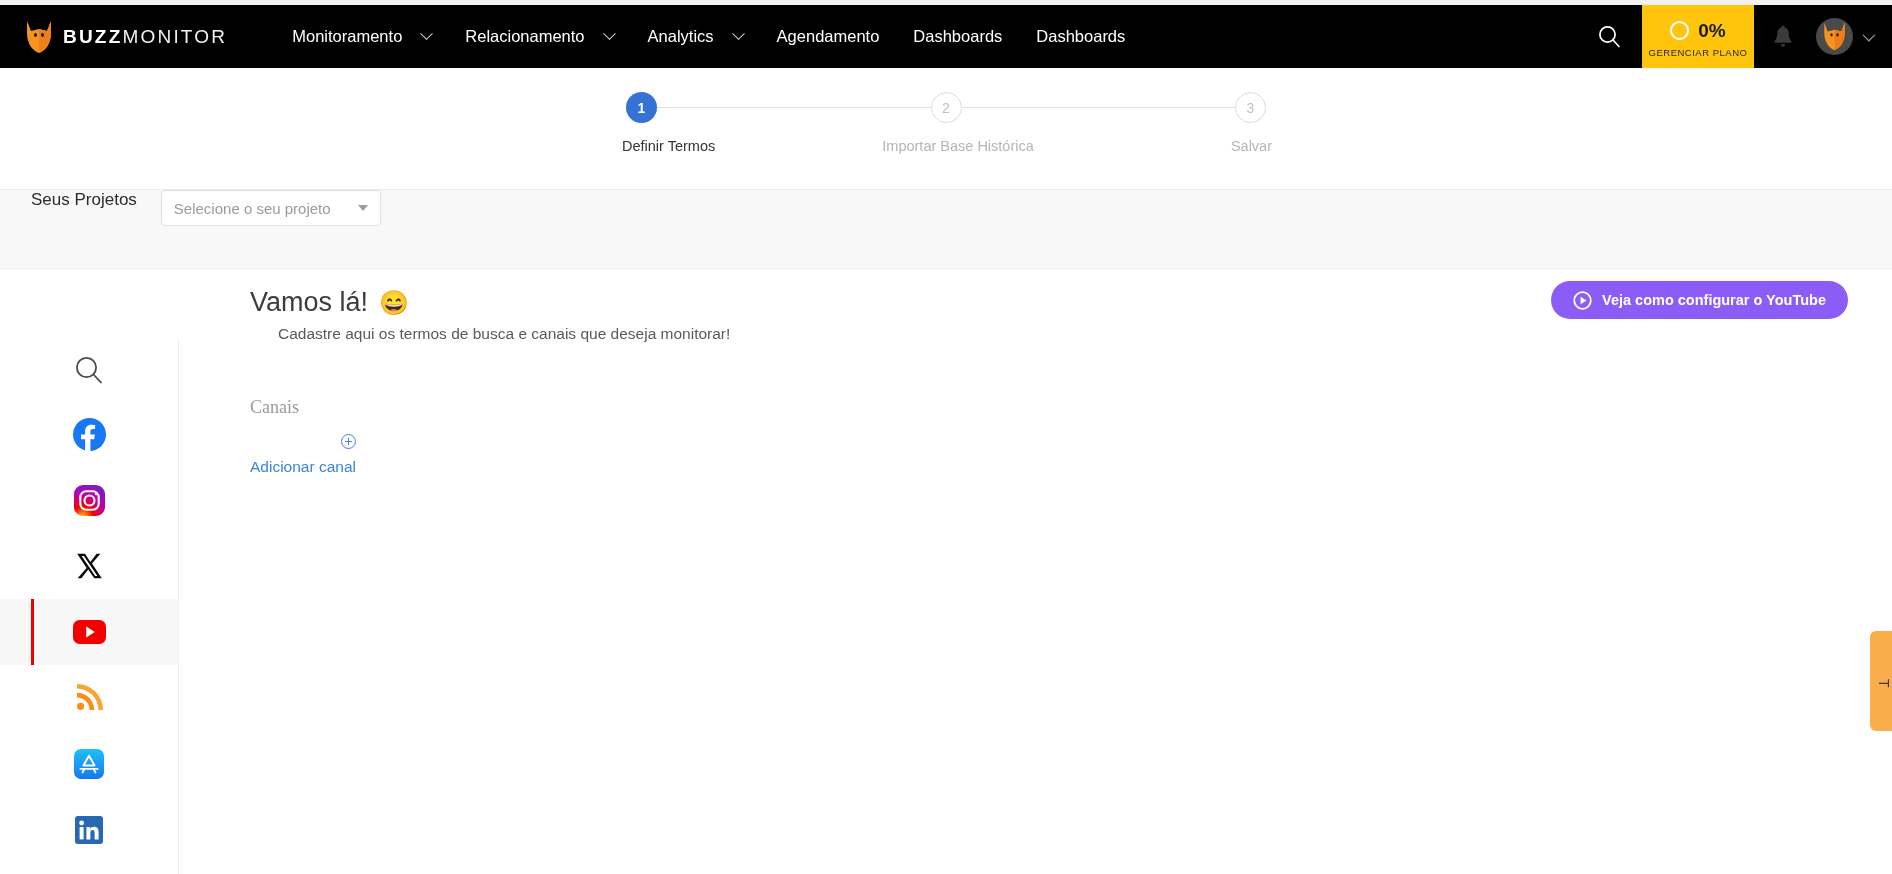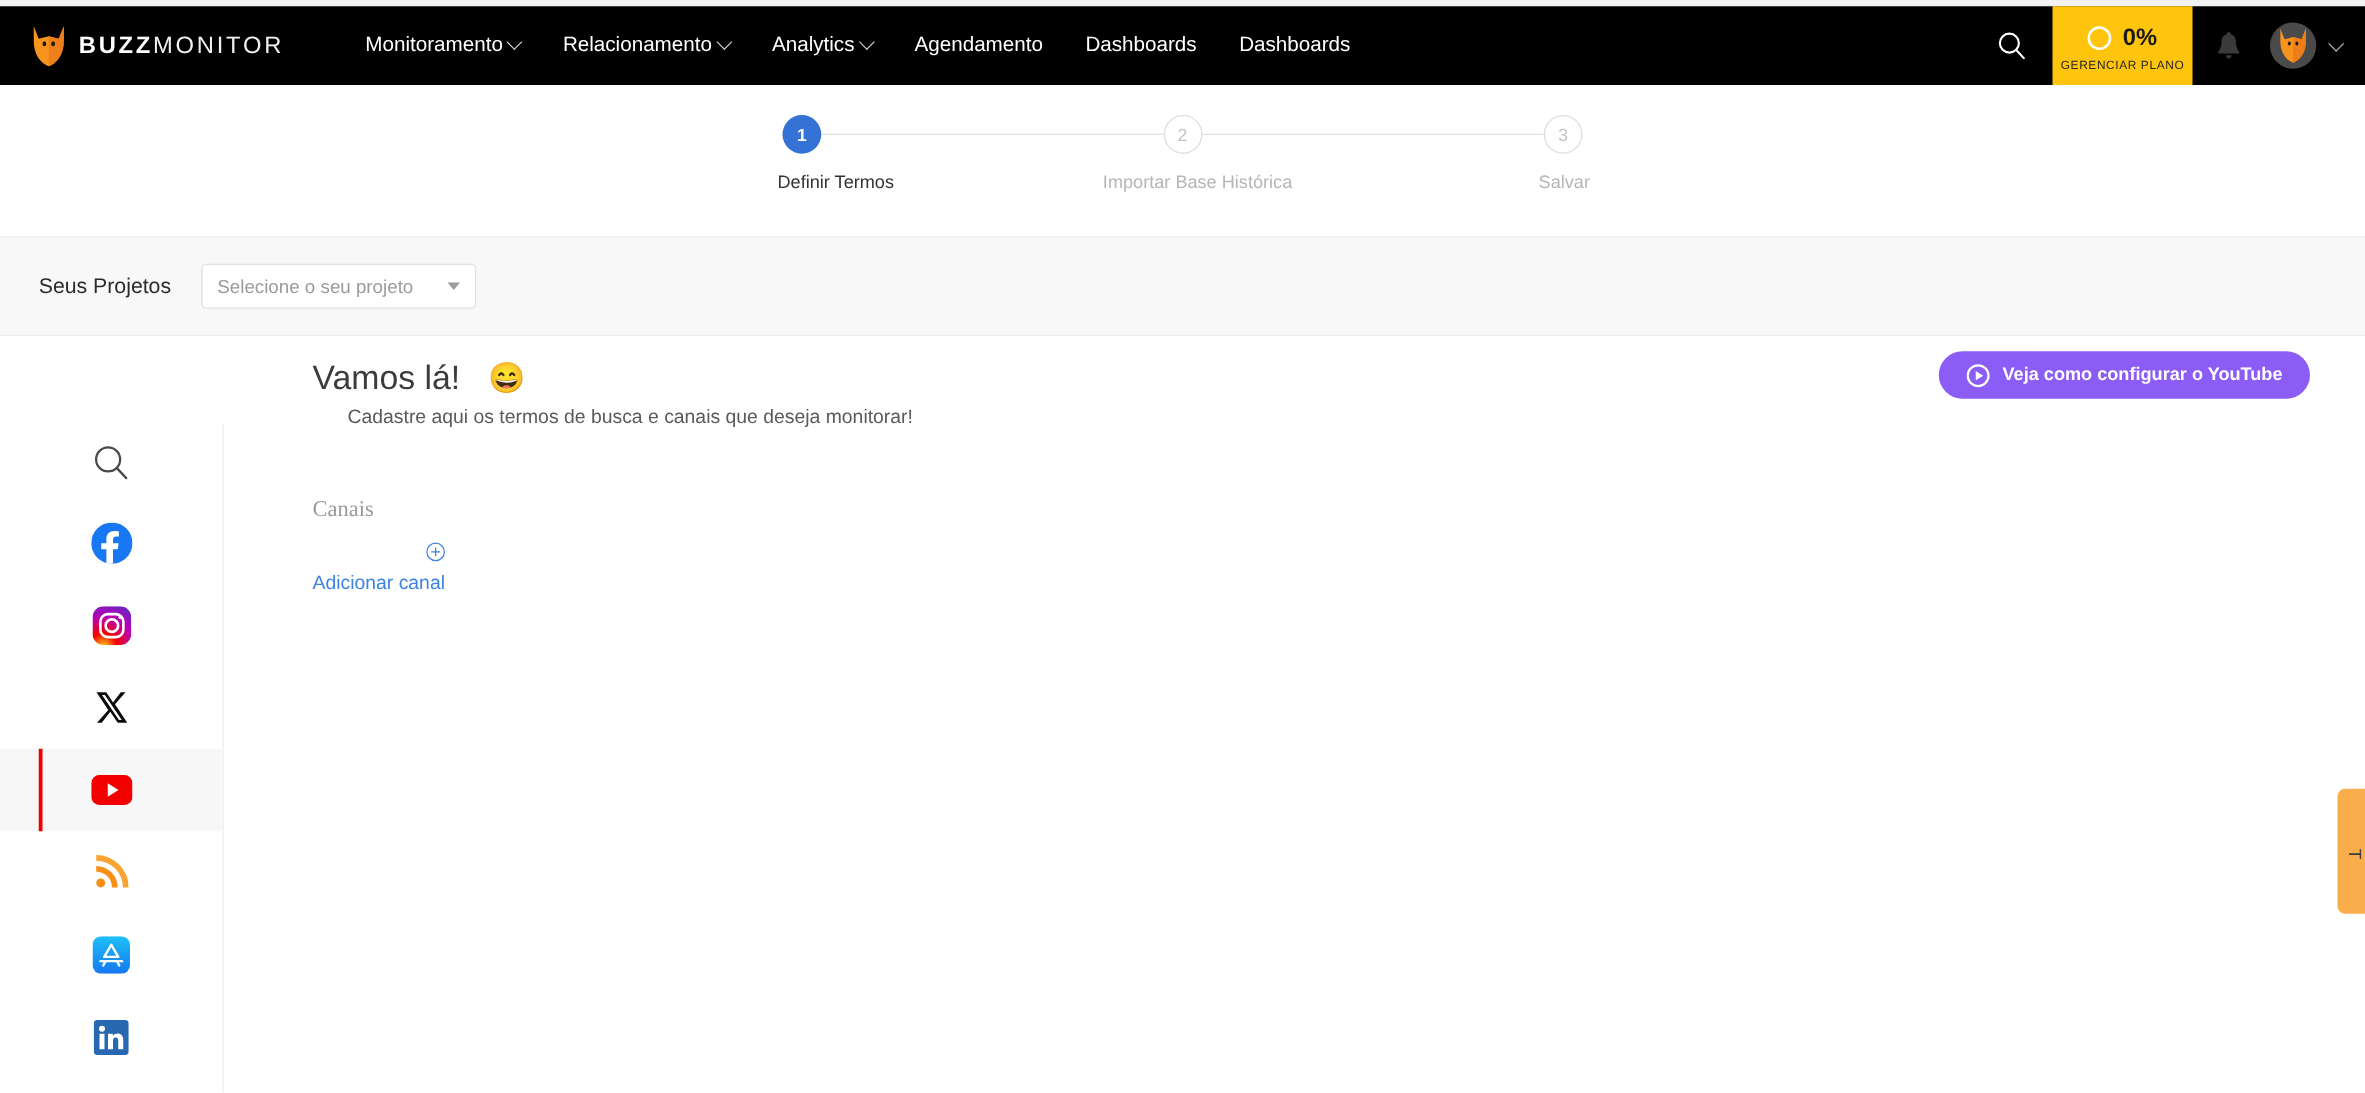--- a/index.html
+++ b/index.html
@@ -46,21 +46,21 @@
 
   .nav {
     display: flex;
     align-items: center;
     gap: 0px;
     margin-left: 30px;
   }
   .nav-item {
     display: flex;
     align-items: center;
-    gap: 5px;
+    gap: 20px;
     color: #ffffff;
     font-size: 16.5px;
     padding: 0 17px;
     height: 63px;
     cursor: pointer;
     white-space: nowrap;
   }
   .caret {
     display:inline-block;
     width: 9px; height: 9px;
@@ -179,21 +179,20 @@
   .lab-2 { flex: 1 1 auto; text-align: center; margin-left: -30px;}
   .lab-3 { flex: 0 0 auto; margin-right: -6px; }
 
   
   .project-bar {
     height: 80px;
     background: #f8f8f8;
     border-top: 1px solid #ececec;
     border-bottom: 1px solid #ececec;
     display: flex;
-    align-items: center;
     padding-left: 31px;
     gap: 24px;
   }
   .project-label {
     font-size: 17px;
     color: #2b2b2b;
   }
   .project-select {
     width: 220px;
     height: 36px;
@@ -257,21 +256,21 @@
   .content {
     position: absolute;
     left: 250px;
     top: 0;
     right: 0;
     top: 18px;
   }
   .hello-row {
     display: flex;
     align-items: center;
-    gap: 23px;
+    gap: 11px;
   }
   .hello {
     font-size: 27px;
     color: #3c3c3c;
     font-weight: 400;
   }
   .emoji { font-size: 24px; line-height: 1; display:block; }
   .subtitle {
     margin-top: 7px;
     font-size: 15.5px;

